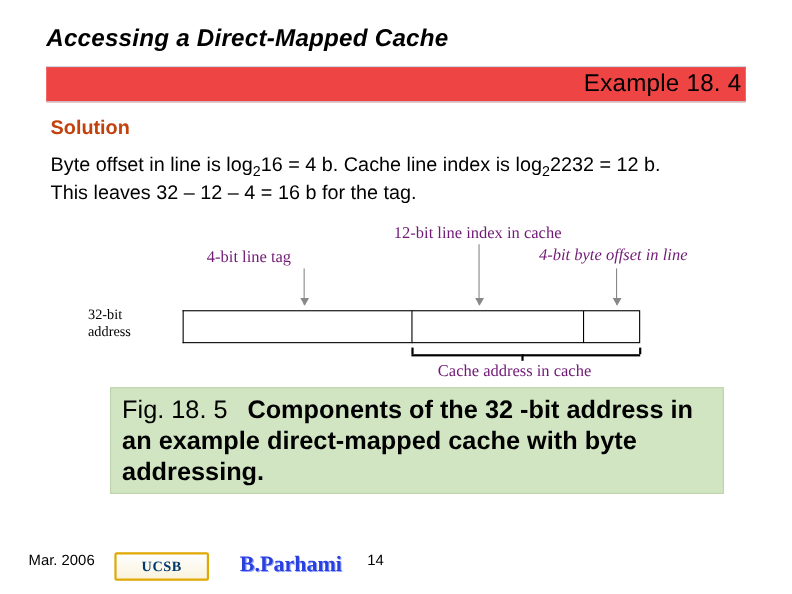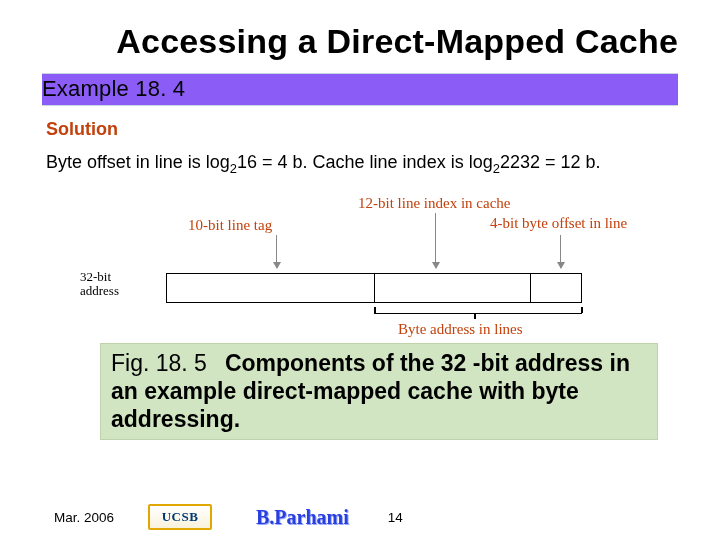--- a/index.html
+++ b/index.html
@@ -3,36 +3,36 @@
 <meta charset="utf-8">
 <style>
   * { box-sizing: border-box; margin: 0; padding: 0; }
   body {
     width: 720px; height: 540px;
     font-family: Arial, Helvetica, sans-serif;
     background: #fff; color: #000;
     position: relative;
   }
   .slide { width: 720px; height: 540px; position: relative; padding: 22px 42px 0 42px; }
-  .title { font-size: 34px; text-align: right; margin-bottom: 12px; letter-spacing: 0.2px; }
+  .title { font-size: 22px; text-align: left; margin-bottom: 12px; letter-spacing: 0.2px; font-style: italic; }
   .example-box {
-    background: #8b5cf6;
+    background: #ef4444;
     border-top: 1px solid #c8d6dd; border-bottom: 1px solid #c8d6dd;
-    font-size: 22px; text-align: left; padding: 2px 14px 3px 0;
+    font-size: 22px; text-align: right; padding: 2px 4px 3px 0;
     letter-spacing: 0.2px;
   }
   .body-text { font-size: 18px; line-height: 1.26; padding: 12px 4px 0 4px; }
   .body-text p { margin-bottom: 10px; }
   .body-text em.var { font-style: italic; font-family: 'Times New Roman', serif; }
   .sol { color: #c2410c; font-weight: bold; }
   sub { font-size: 0.72em; }
 
   
   .diagram { position: relative; width: 560px; height: 155px; margin: 6px auto 1px auto; font-family: 'Times New Roman', serif; }
-  .dia-label { position: absolute; font-size: 15px; color: #c2410c; white-space: nowrap; }
+  .dia-label { position: absolute; font-size: 15px; color: #701a75; white-space: nowrap; }
   .arrow-down { position: absolute; width: 1px; background: #888; }
   .arrow-down::after { content: ""; position: absolute; left: -3.5px; bottom: -1px; border-left: 4px solid transparent; border-right: 4px solid transparent; border-top: 7px solid #888; }
   .addr-row { position: absolute; left: 86px; top: 86px; height: 30px; display: flex; }
   .addr-cell { border: 1.5px solid #000; border-right: none; height: 30px; background: #fff; }
   .addr-cell:last-child { border-right: 1.5px solid #000; }
   .addr-left-label { position: absolute; left: 0; top: 83px; font-size: 13px; line-height: 1.1; text-align: left; }
   .brace { position: absolute; font-size: 15px; }
   .brace .bline { position: absolute; height: 1.5px; background: #000; }
   .brace .btick { position: absolute; width: 1.5px; height: 6px; background: #000; }
 
@@ -41,47 +41,48 @@
     background: #d1e5c2;
     border: 1px solid #bcd3ab;
     font-size: 23px; padding: 5px 10px 6px 10px;
     margin: 1px 20px 0 58px;
     line-height: 1.22;
   }
   .caption-box .figno { font-weight: normal; padding-right: 18px; }
   .caption-box .figtxt { font-weight: bold; }
 
   
-  .footer { position: absolute; left: 0; right: 0; bottom: 8px; height: 30px; font-size: 13.5px; padding: 0 30px 0 54px; display: flex; align-items: center; gap: 16px; }
+  .footer { position: absolute; left: 0; right: 0; bottom: 8px; height: 30px; font-size: 13.5px; padding: 0 30px 0 26px; display: flex; align-items: flex-start; }
   .footer .date { width: 78px; }
-  .footer .logo { width: 64px; height: 26px; border: 2px solid #e0a800; border-radius: 2px; display: flex; align-items: center; justify-content: center; margin-right: 28px; font-family: 'Times New Roman', serif; font-weight: bold; font-size: 13px; color: #003a70; letter-spacing: 0.5px; background: linear-gradient(#fff,#f9f2dc); }
+  .footer .logo { width: 86px; height: 26px; border: 2px solid #e0a800; border-radius: 2px; display: flex; align-items: center; justify-content: center; margin-right: 28px; font-family: 'Times New Roman', serif; font-weight: bold; font-size: 13px; color: #003a70; letter-spacing: 0.5px; background: linear-gradient(#fff,#f9f2dc); }
   .footer .ctr { flex: 1; text-align: center; padding-right: 20px; }
   .footer .author { color: #2a3fe0; font-family: 'Brush Script MT','Comic Sans MS',cursive; font-size: 20px; font-weight: bold; text-shadow: 1px 1px 0 #99a8ff; white-space: nowrap; margin-right: 12px; }
   .footer .pg { width: 26px; text-align: right; }
 </style>
 </head>
 <body>
 
 <div class="slide">
   <h1 class="title">Accessing a Direct-Mapped Cache</h1>
 
   <div class="example-box">Example 18. 4</div>
 
   <div class="body-text">
     <p class="sol">Solution</p>
     <p>
       <span>Byte offset in line is log</span><sub>2</sub><span>16 = 4 b. Cache line index is log</span><sub>2</sub><span>2232 = 12 b.</span><br>
+      <span>This leaves 32 – 12 – 4 = 16 b for the tag.</span>
     </p>
   </div>
 
   <div class="diagram">
 
-    <div class="dia-label" style="left:108px; top:30px;">10-bit line tag</div>
+    <div class="dia-label" style="left:108px; top:30px;">4-bit line tag</div>
     <div class="dia-label" style="left:278px; top:8px;">12-bit line index in cache</div>
-    <div class="dia-label" style="left:410px; top:28px;">4-bit byte offset in line</div>
+    <div class="dia-label" style="left:410px; top:28px;font-style:italic;">4-bit byte offset in line</div>
 
     <div class="arrow-down" style="left:196px; top:48px; height:33px;"></div>
     <div class="arrow-down" style="left:355px; top:26px; height:55px;"></div>
     <div class="arrow-down" style="left:480px; top:48px; height:33px;"></div>
 
     <div class="addr-left-label">
       <span>32-bit</span><br>
       <span>address</span>
     </div>
 
@@ -91,21 +92,21 @@
       <div class="addr-cell" style="width:52px;"></div>
     </div>
 
     <div class="brace" style="left:294px; top:120px; width:208px;">
       <div class="btick" style="left:0; top:0;"></div>
       <div class="bline" style="left:0; top:6px; width:100px;"></div>
       <div class="btick" style="left:100px; top:6px; height:6px;"></div>
       <div class="bline" style="left:100px; top:6px; width:108px;"></div>
       <div class="btick" style="left:207px; top:0;"></div>
     </div>
-    <div class="dia-label" style="left:318px; top:134px;">Byte address in lines</div>
+    <div class="dia-label" style="left:318px; top:134px;">Cache address in cache</div>
   </div>
 
   <div class="caption-box">
     <span class="figno">Fig. 18. 5</span><span class="figtxt">Components of the 32 -bit address in an example direct-mapped cache with byte addressing.</span>
   </div>
 
   <div class="footer">
     <div class="date">Mar. 2006</div>
     <div class="logo">UCSB</div>
     <div class="author">B.Parhami</div>

